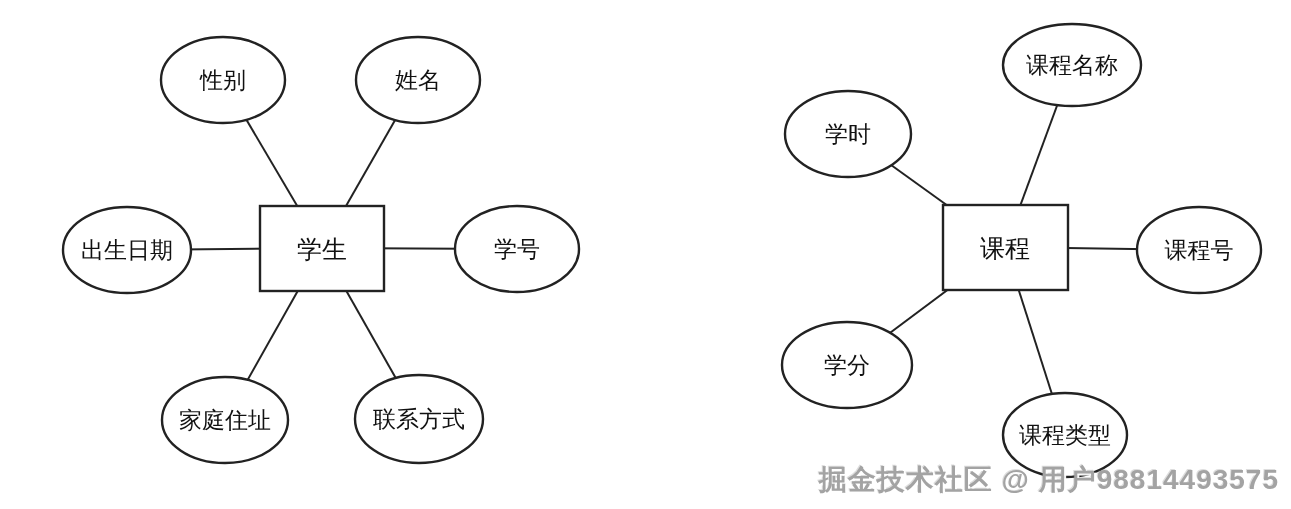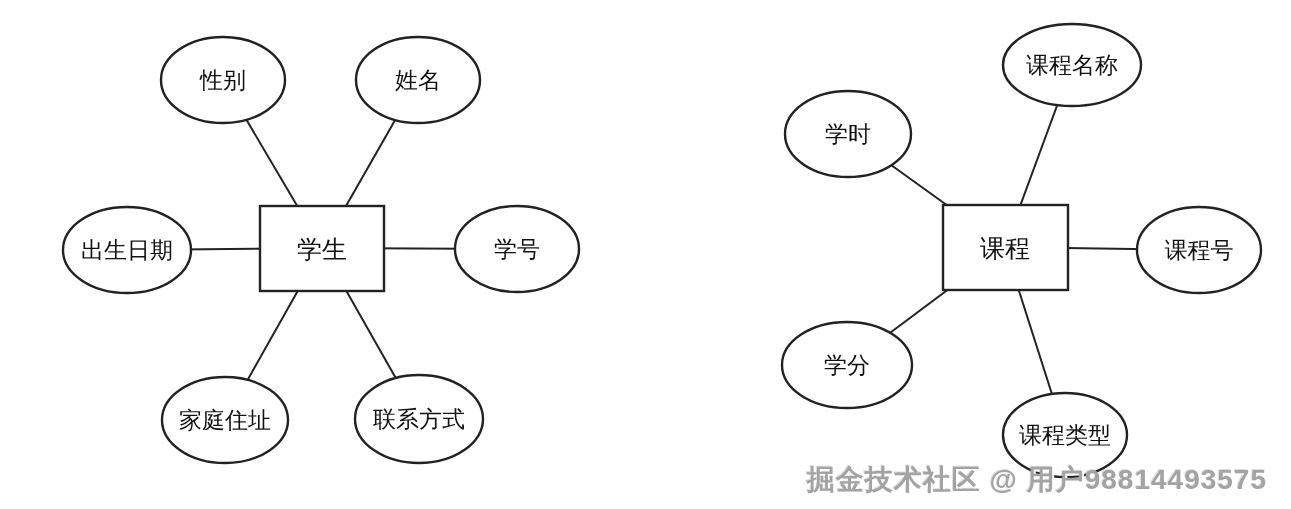--- a/index.html
+++ b/index.html
@@ -45,21 +45,21 @@
     font-family: "Liberation Sans", "DejaVu Sans", sans-serif;
   }
   .entity-label {
     fill: var(--text);
     font-size: 25px;
     text-anchor: middle;
     font-family: "Liberation Sans", "DejaVu Sans", sans-serif;
   }
   .watermark {
     position: absolute;
-    right: 24px;
+    right: 12px;
     top: 461px;
     font-size: 28px;
     font-weight: bold;
     letter-spacing: 1px;
     color: var(--watermark);
     text-shadow: 2px 2px 0 rgba(255,255,255,0.95), -1px -1px 0 rgba(120,120,120,0.25);
     white-space: nowrap;
   }
 </style>
 </head>

